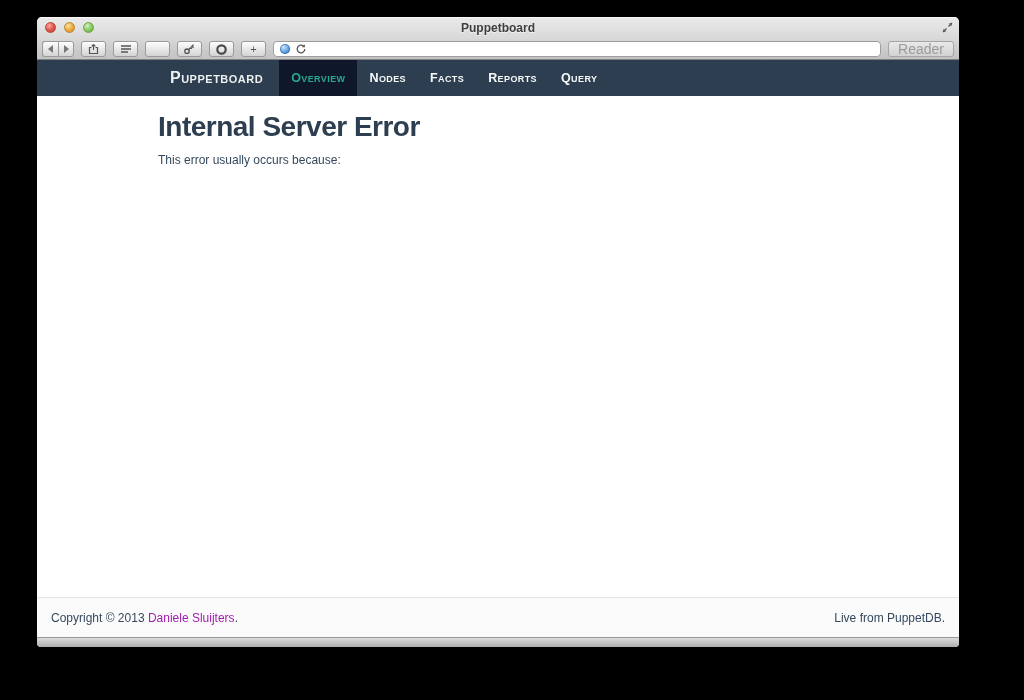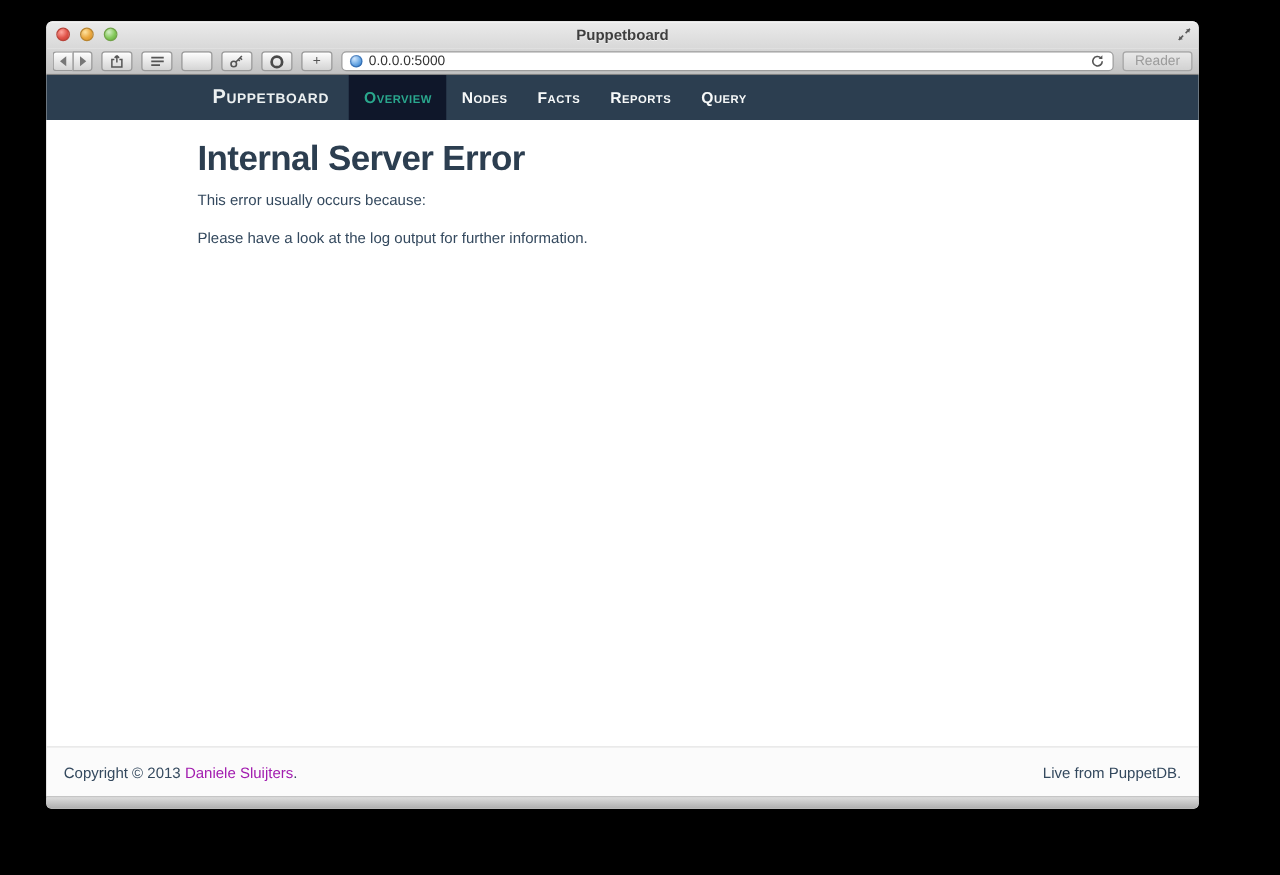--- a/index.html
+++ b/index.html
@@ -57,21 +57,21 @@
     display: flex; align-items: center; gap: 5px; padding: 0 6px;
     font-size: 11px; color: #333;
   }
   .globe { width: 10px; height: 10px; border-radius: 50%; flex: 0 0 10px;
            background: radial-gradient(circle at 35% 30%, #cfe7ff, #5ea0e0 55%, #2668b3);
            box-shadow: inset 0 0 0 1px rgba(30,80,150,.5); }
   .url-text { flex: 1; white-space: nowrap; overflow: hidden; }
   .reload { flex: 0 0 auto; }
   .reader-btn {
     height: 16px; border: 1px solid #a5a5a5; border-radius: 3px; padding: 0 9px;
-    background: linear-gradient(#e9e9e9, #d2d2d2); color: #9b9b9b; font-size: 11px;
+    background: linear-gradient(#e9e9e9, #d2d2d2); color: #9b9b9b; font-size: 14px;
     display: inline-flex; align-items: center;
   }
   svg.icon { display: block; }
 
   
   .navbar { height: 36px; flex: 0 0 36px; background: #2c3e50; }
   .nav-container { width: 680px; margin: 0 auto; height: 36px; display: flex; align-items: stretch; }
   .brand {
     display: flex; align-items: center; padding: 0 14px 0 12px; margin-right: 2px;
     color: #ecf0f1; font-size: 16px; font-weight: 600; font-variant: small-caps;
@@ -165,21 +165,20 @@
         <svg class="icon" width="13" height="13" viewBox="0 0 13 13">
           <circle cx="6.5" cy="6.5" r="4.2" stroke="#4a4a4a" stroke-width="2.2" fill="none"></circle>
         </svg>
       </button>
       <button class="tb-btn">
           <span>+</span>
         </button>
 
       <div class="urlbar">
         <span class="globe"></span>
-        <span class="url-text">0.0.0.0:5000</span>
         <span class="reload">
           <svg class="icon" width="12" height="12" viewBox="0 0 12 12">
             <path d="M9.8 6a3.8 3.8 0 1 1-1.1-2.7" stroke="#555" stroke-width="1.3" fill="none"></path>
             <path d="M9.9 1.2 L9.9 4.2 L6.9 4.2 Z" fill="#555"></path>
           </svg>
         </span>
       </div>
       <button class="reader-btn">Reader</button>
     </div>
 
@@ -191,21 +190,20 @@
         <a class="nav-item">Facts</a>
         <a class="nav-item">Reports</a>
         <a class="nav-item">Query</a>
       </div>
     </nav>
 
     <main>
       <div class="container">
         <h1>Internal Server Error</h1>
         <p>This error usually occurs because:</p>
-        <p class="outro">Please have a look at the log output for further information.</p>
       </div>
     </main>
 
     <footer class="page-footer">
       <div><span>Copyright © 2013 </span><a href="#">Daniele Sluijters</a><span>.</span></div>
       <div>Live from PuppetDB.</div>
     </footer>
 
     <div class="bottombar"></div>
   </div>

